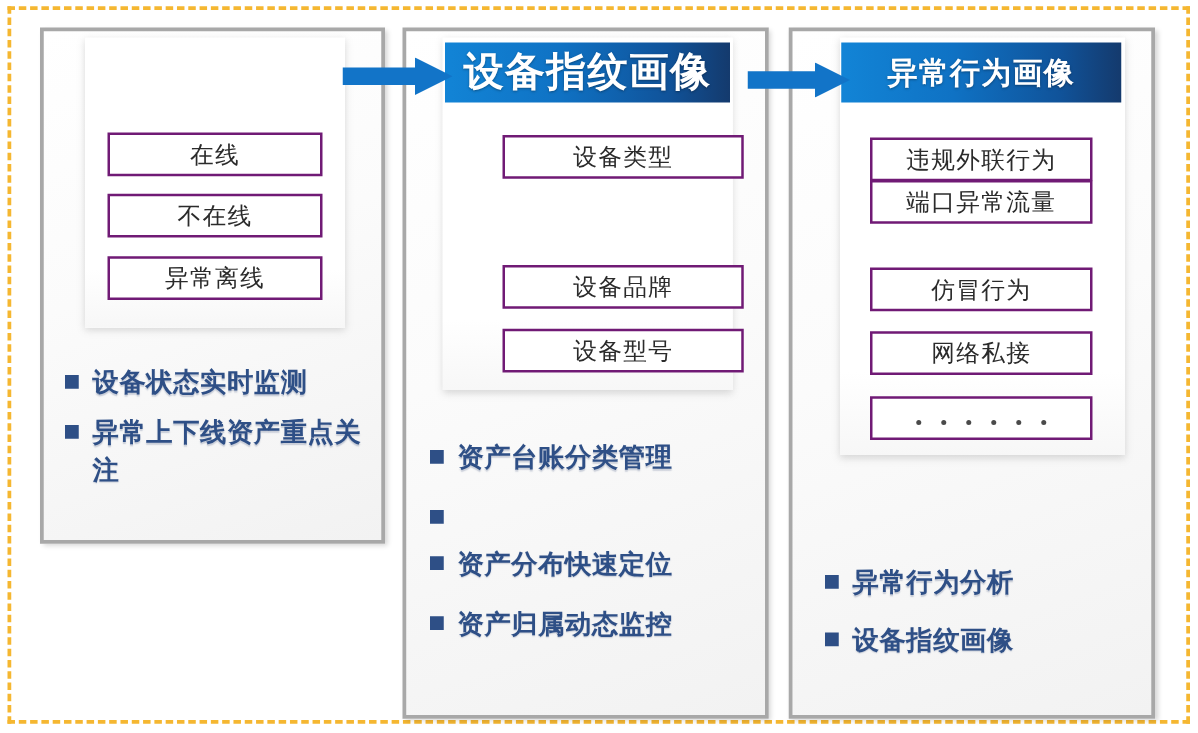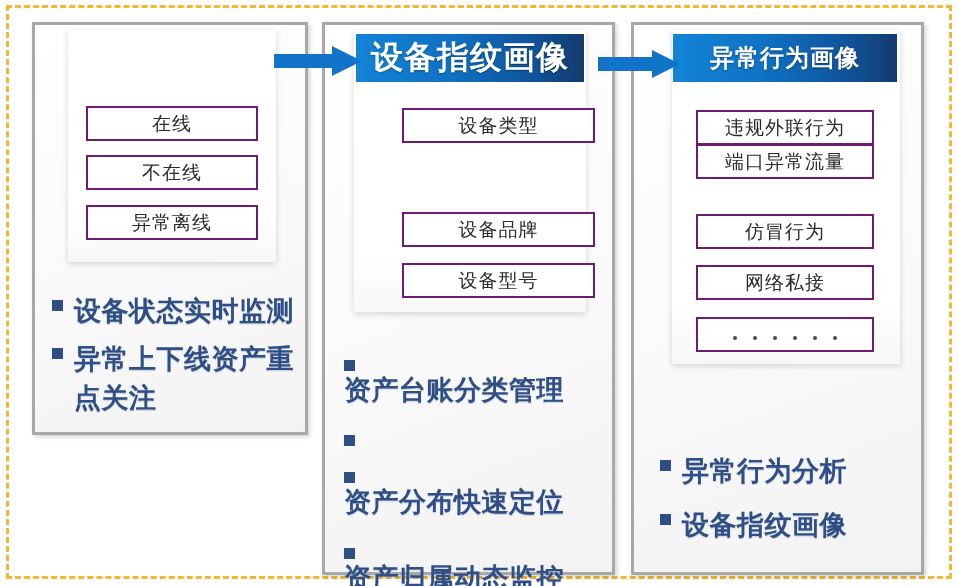--- a/index.html
+++ b/index.html
@@ -120,26 +120,26 @@
   }
   #bullets-1 { left: 52px;  top: 292px; width: 250px; }
   #bullets-2 { left: 344px; top: 352px; width: 270px; }
   #bullets-3 { left: 660px; top: 452px; width: 265px; }
 
   .bullet-item {
     display: flex;
     align-items: flex-start;
     color: #2e4f86;
     font-weight: bold;
-    font-size: 27px;
+    font-size: 21px;
     letter-spacing: 0.5px;
     text-shadow: 0 1px 1px rgba(140,150,175,0.45);
   }
   #bullets-1 .bullet-item { margin-bottom: 10px; }
-  #bullets-2 .bullet-item { margin-bottom: 18px; flex-direction: column; }
+  #bullets-2 .bullet-item { margin-bottom: 18px; }
   #bullets-3 .bullet-item { margin-bottom: 16px; }
 
   .bullet-marker {
     flex: 0 0 auto;
     width: 11px;
     height: 11px;
     background: #2e4f86;
     margin-right: 11px;
     margin-top: 8px;
   }

